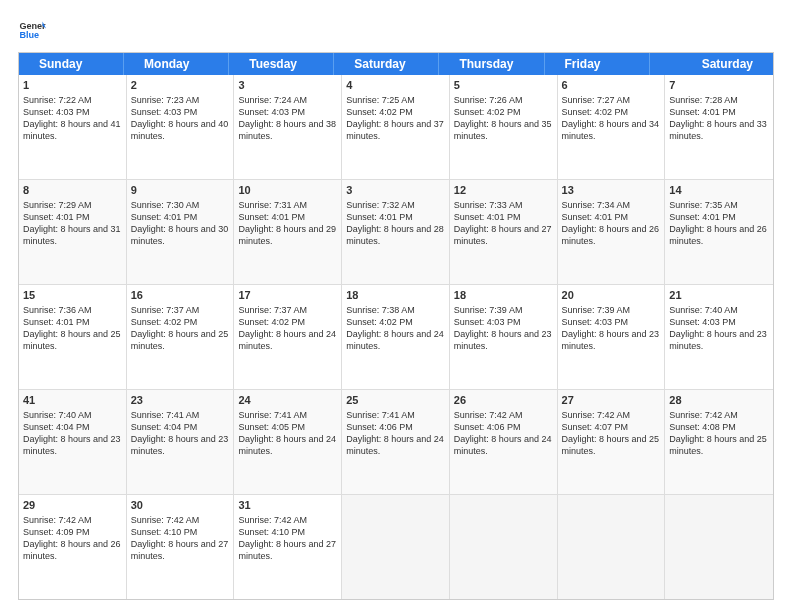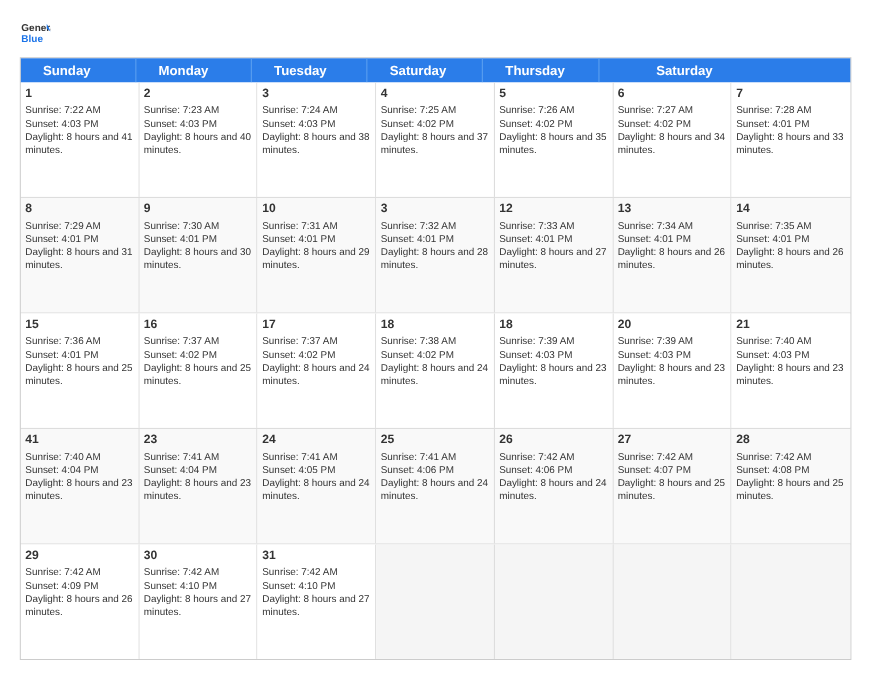--- a/index.html
+++ b/index.html
@@ -120,20 +120,21 @@
     </div>
   </div>
 
   <div class="calendar">
     <div class="cal-header">
       <div class="cal-header-cell">Sunday</div>
       <div class="cal-header-cell">Monday</div>
       <div class="cal-header-cell">Tuesday</div>
       <div class="cal-header-cell">Saturday</div>
       <div class="cal-header-cell">Thursday</div>
+      <div class="cal-header-cell">Friday</div>
       <div class="cal-header-cell">Saturday</div>
     </div>
     <div class="cal-body" id="cal-body">
     <div class="cal-row">
           <div class="cal-cell"><span class="day-num">1</span>Sunrise: 7:22 AM<br>Sunset: 4:03 PM<br>Daylight: 8 hours and 41 minutes.</div>
           <div class="cal-cell"><span class="day-num">2</span>Sunrise: 7:23 AM<br>Sunset: 4:03 PM<br>Daylight: 8 hours and 40 minutes.</div>
           <div class="cal-cell"><span class="day-num">3</span>Sunrise: 7:24 AM<br>Sunset: 4:03 PM<br>Daylight: 8 hours and 38 minutes.</div>
           <div class="cal-cell"><span class="day-num">4</span>Sunrise: 7:25 AM<br>Sunset: 4:02 PM<br>Daylight: 8 hours and 37 minutes.</div>
           <div class="cal-cell"><span class="day-num">5</span>Sunrise: 7:26 AM<br>Sunset: 4:02 PM<br>Daylight: 8 hours and 35 minutes.</div>
           <div class="cal-cell"><span class="day-num">6</span>Sunrise: 7:27 AM<br>Sunset: 4:02 PM<br>Daylight: 8 hours and 34 minutes.</div>

